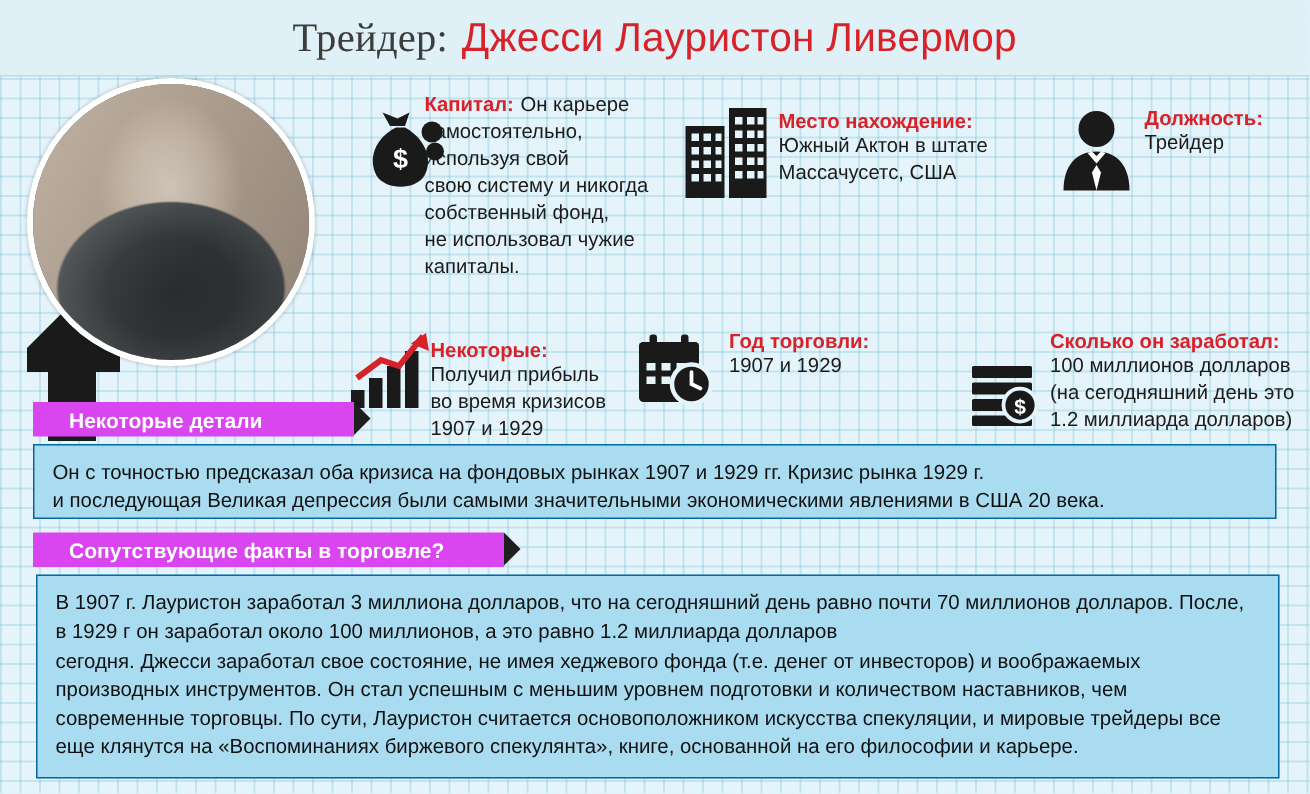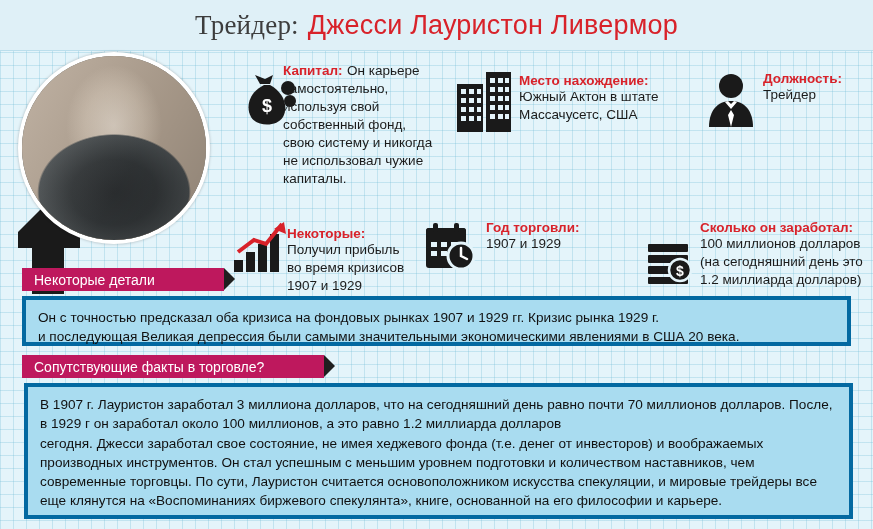--- a/index.html
+++ b/index.html
@@ -59,29 +59,29 @@
   .black-arrow{position:absolute;left:0px;top:150px;width:92px;height:92px;}
 
   
   .iblock{position:absolute;}
   .iblock .ttl{font-weight:bold;color:#d8222a;font-size:13.5px;}
   .iblock .txt{font-size:13.5px;color:#1b1b1b;line-height:1.33;}
   .icon{position:absolute;}
 
   
   .sec-bar{
-    position:absolute;height:23px;background:#be185d;color:#ffffff;
-    display:flex;align-items:center;padding-left:12px;font-size:14px;font-weight:normal;
+    position:absolute;height:23px;background:#d946ef;color:#ffffff;
+    display:flex;align-items:center;padding-left:24px;font-size:14px;font-weight:bold;
   }
   .sec-bar:after{
     content:"";position:absolute;right:-11px;top:0;width:0;height:0;
     border-top:11.5px solid transparent;border-bottom:11.5px solid transparent;border-left:11px solid #1f1f1f;
   }
   .panel{
-    position:absolute;background:#a9dcf0;border:4px solid #0369a1;
+    position:absolute;background:#a9dcf0;border:1px solid #0369a1;
     font-size:13.6px;color:#111;line-height:1.42;padding:8px 12px 8px 12px;
     box-sizing:border-box;
   }
 </style>
 </head>
 <body>
 
 <div class="grid-bg"></div>
 
 <div class="wrap">
@@ -106,22 +106,22 @@
     <path d="M21 13 C7 20 2 34 8 45 C14 55 34 55 40 45 C46 34 40 20 27 13 Z" fill="#1a1a1a"></path>
     <text x="24" y="40" font-size="18" fill="#ffffff" text-anchor="middle" font-family="Liberation Sans, sans-serif" font-weight="bold">$</text>
     <circle cx="45" cy="16" r="7" fill="#1a1a1a"></circle>
     <circle cx="47" cy="29" r="6" fill="#1a1a1a"></circle>
   </svg>
   <div class="iblock" style="left:283px;top:61px;width:200px;">
     <div><span class="ttl">Капитал:</span>
       <span class="txt">Он карьере</span></div>
     <div class="txt">самостоятельно,</div>
     <div class="txt">используя свой</div>
+    <div class="txt">свою систему и никогда</div>
     <div class="txt">собственный фонд,</div>
-    <div class="txt">свою систему и никогда</div>
     <div class="txt">не использовал чужие капиталы.</div>
   </div>
 
   <svg class="icon" style="left:455px;top:70px;" width="58" height="62" viewBox="0 0 58 62">
     <rect x="2" y="14" width="26" height="48" fill="#1a1a1a"></rect>
     <rect x="31" y="2" width="25" height="60" fill="#1a1a1a"></rect>
     <g fill="#e4f4fa">
       <rect x="6" y="19" width="5" height="5"></rect>
         <rect x="14" y="19" width="5" height="5"></rect>
         <rect x="22" y="19" width="4" height="5"></rect>

